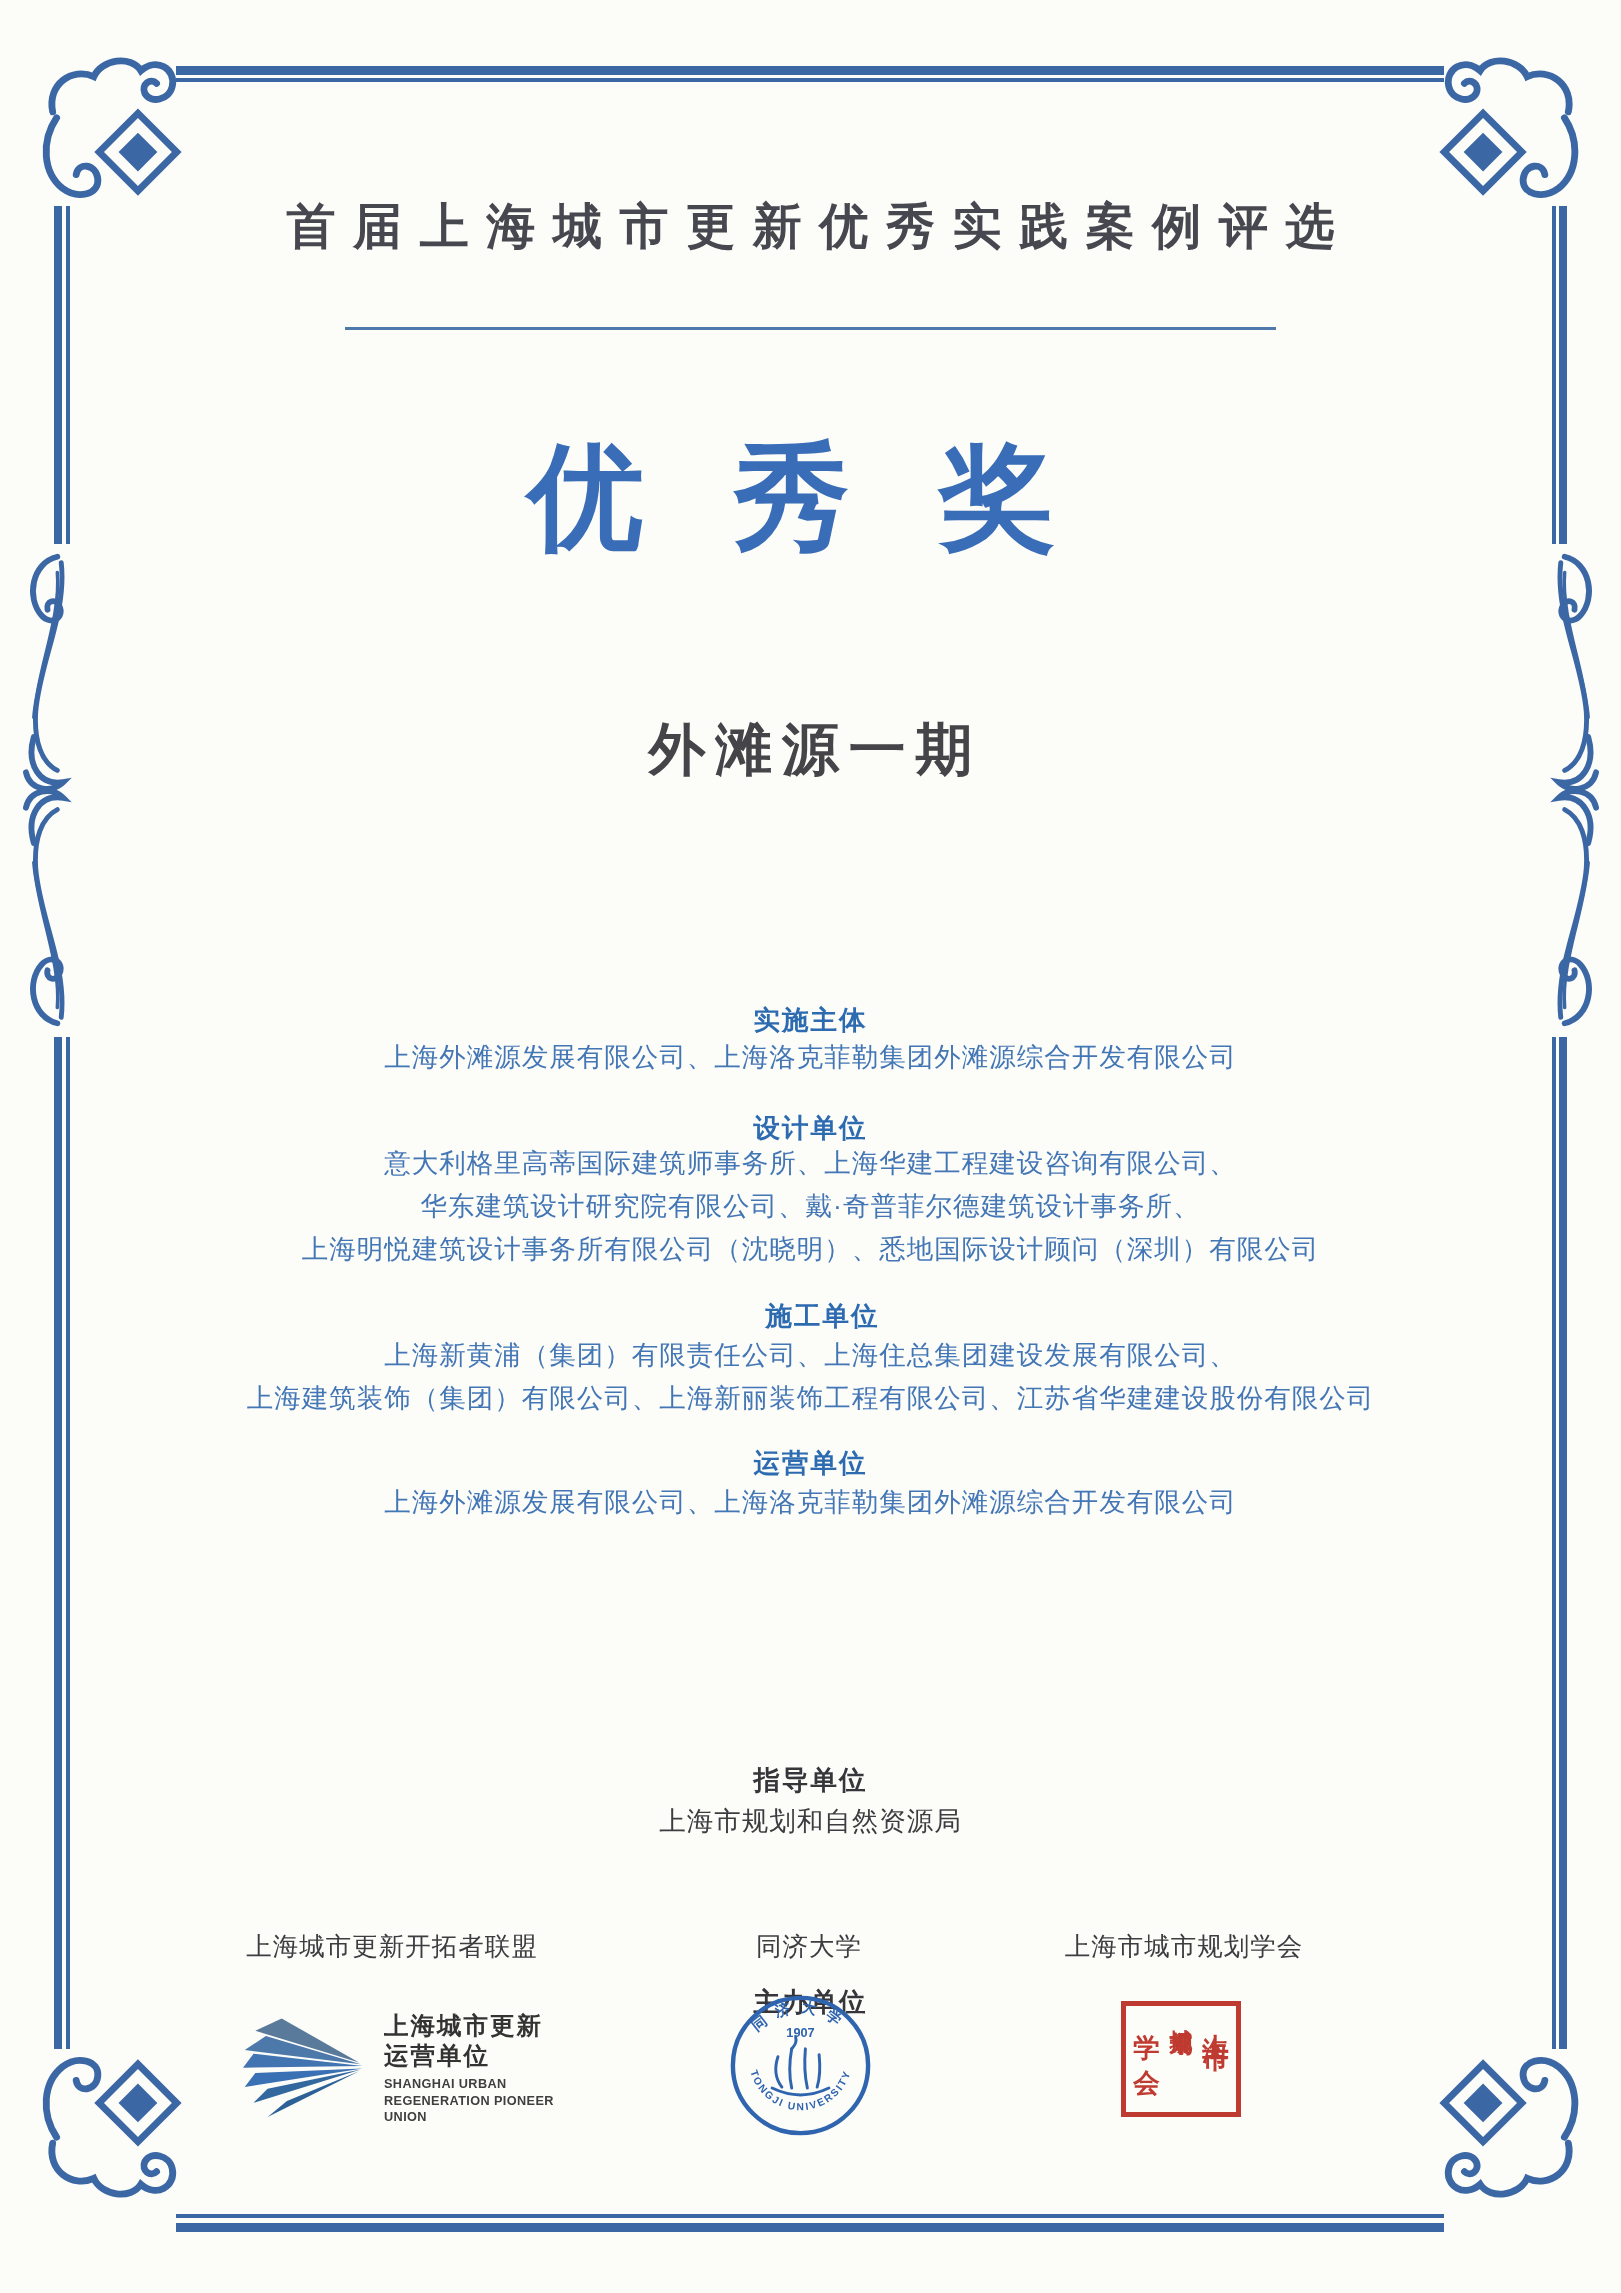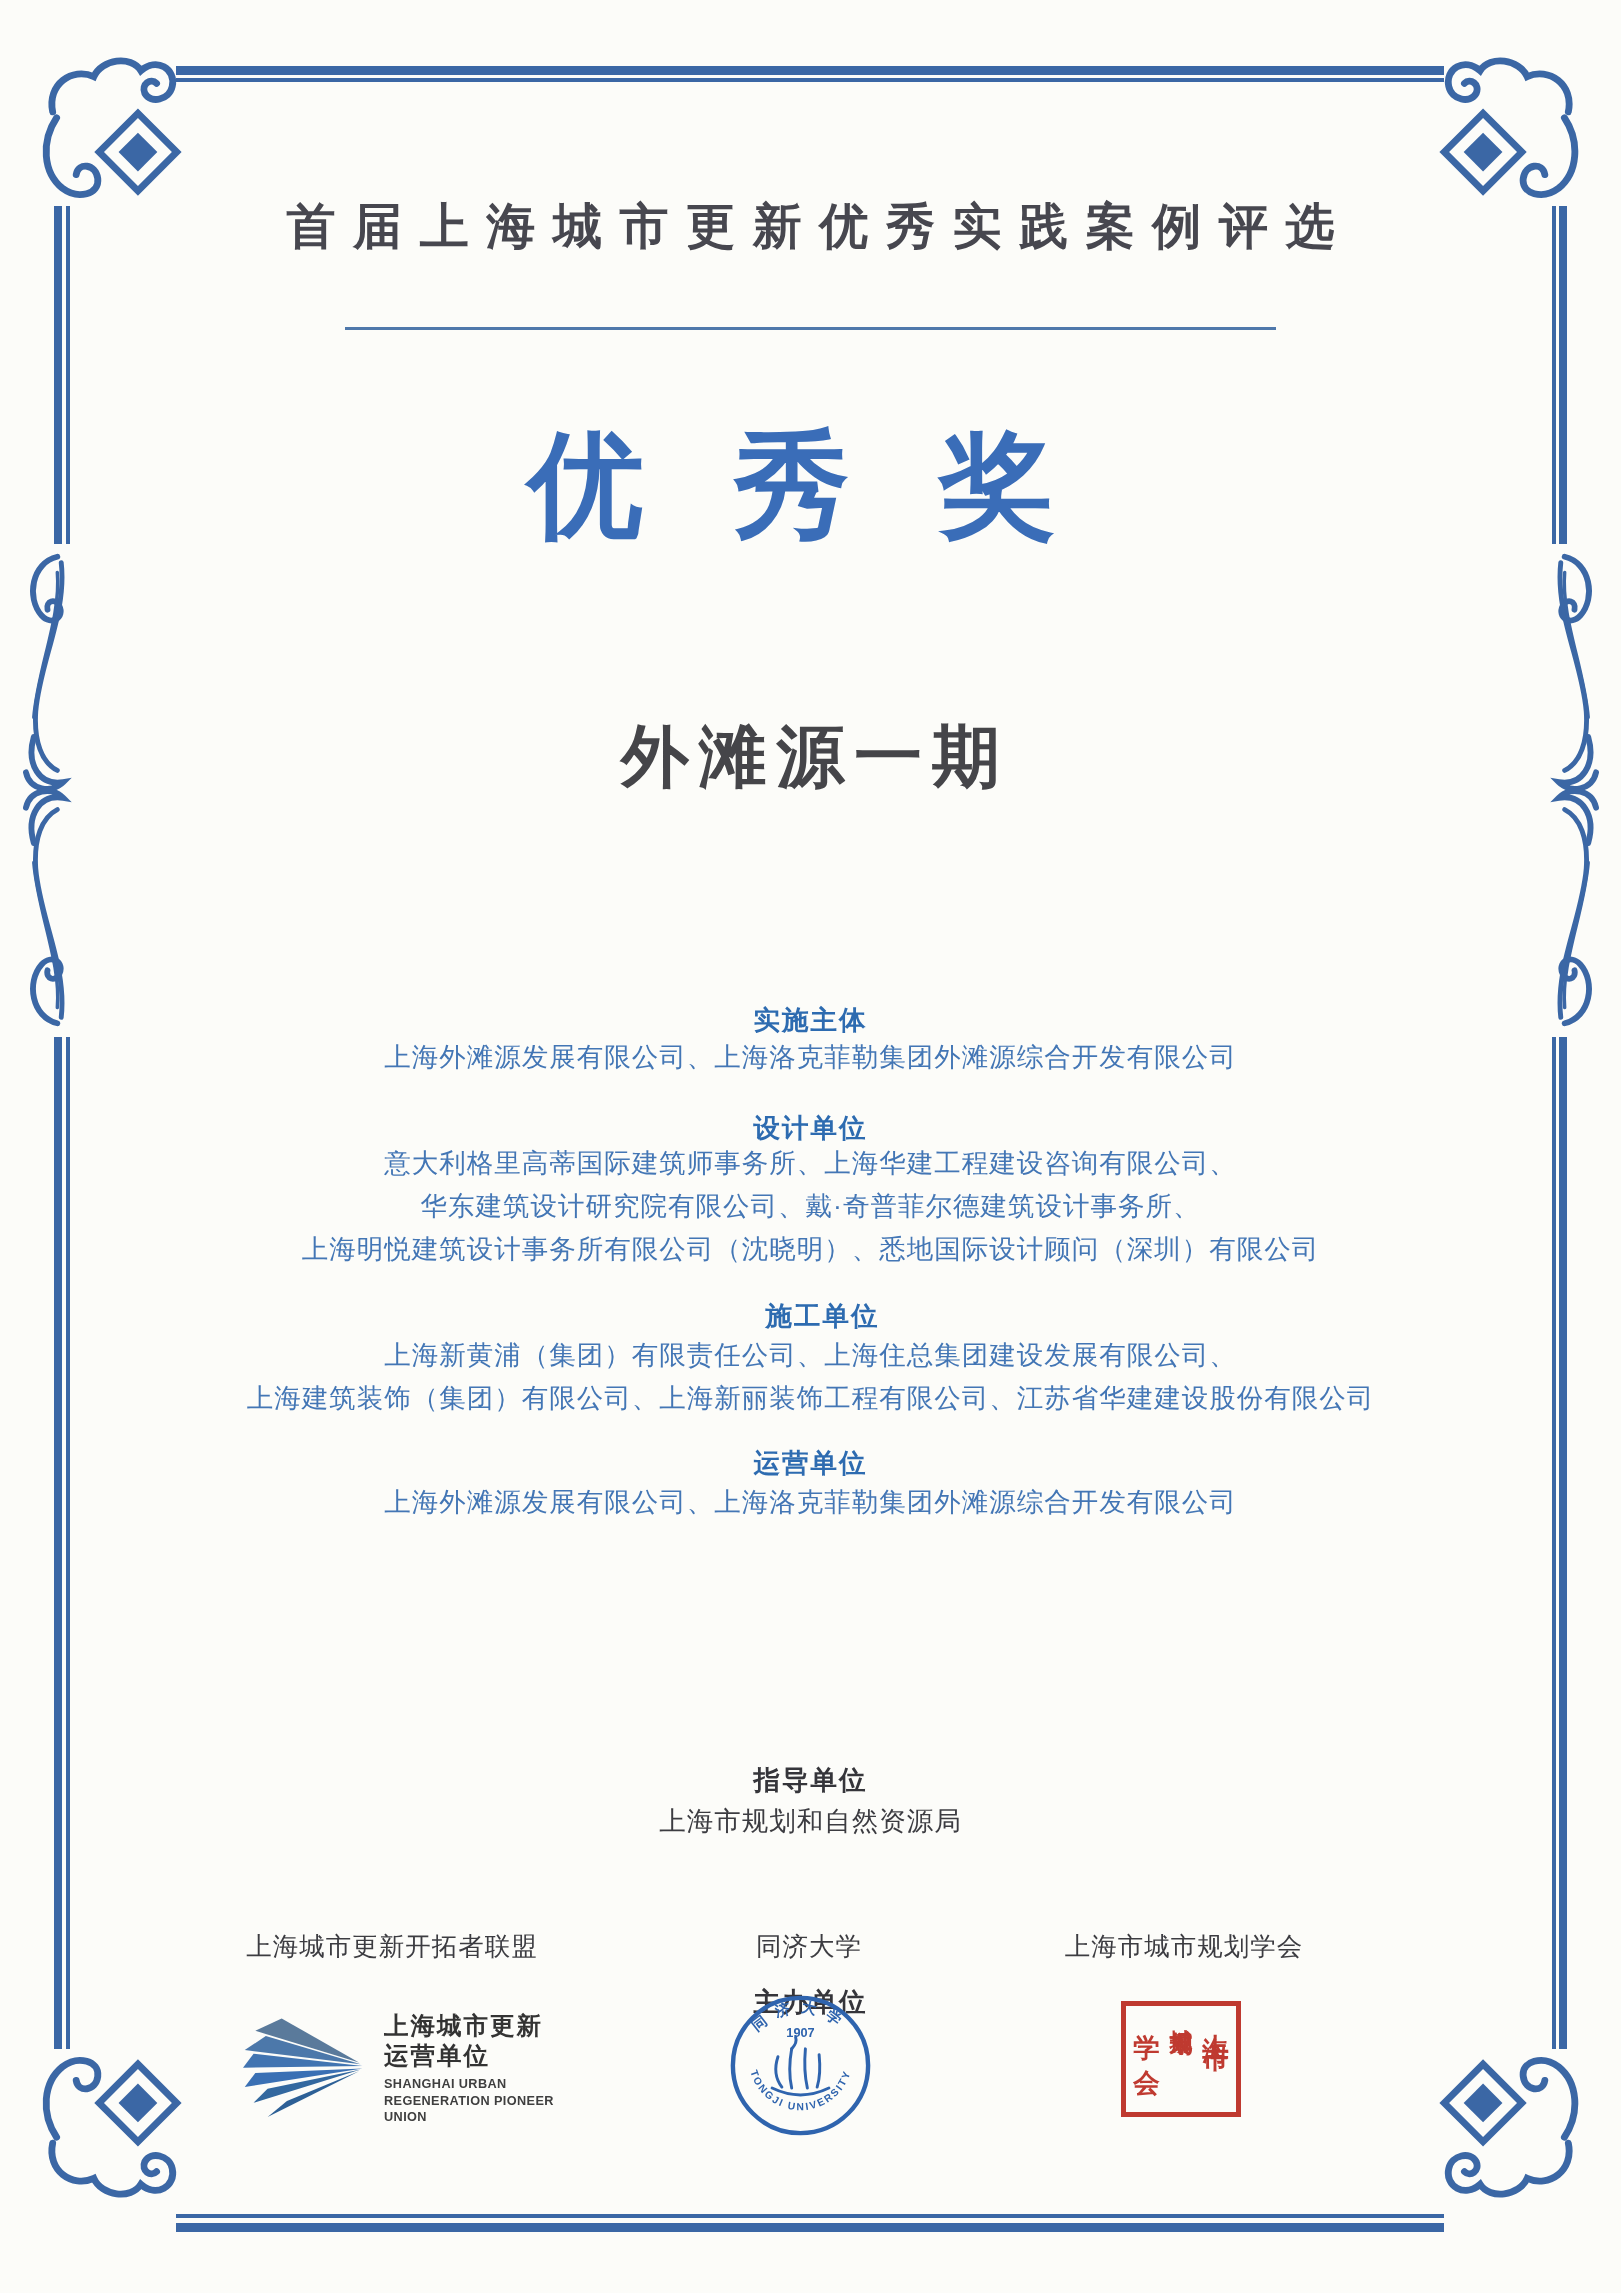--- a/index.html
+++ b/index.html
@@ -32,26 +32,26 @@
   .f-right{left:1545px;top:545px;transform:scaleX(-1);}
   
   .ctext{position:absolute;left:0;width:100%;text-align:center;}
   .title{
     top:194px;font-family:"Liberation Serif","DejaVu Serif",serif;
     font-size:49px;font-weight:700;color:#47474f;
     letter-spacing:17.6px;padding-left:17.6px;box-sizing:border-box;
   }
   .rule{position:absolute;left:345px;top:327px;width:931px;height:2.9px;background:#4f78ab;}
   .award{
-    top:408px;font-family:Liberation Sans, sans-serif;
+    top:420px;font-family:Liberation Sans, sans-serif;
     font-size:116px;font-weight:700;color:#3a6db8;
     letter-spacing:90px;padding-left:52px;box-sizing:border-box;
   }
   .project{
-    top:712px;font-size:68px;font-weight:700;color:#454549;
+    top:712px;font-size:57px;font-weight:700;color:#454549;
     letter-spacing:9.8px;padding-left:9.8px;box-sizing:border-box;
   }
   .sec-h{font-size:26.5px;font-weight:700;color:#2d6bb0;letter-spacing:2px;}
   .sec-l{font-size:26.5px;color:#4376b5;letter-spacing:1px;}
   .dk-h{font-size:26.5px;font-weight:700;color:#35353a;letter-spacing:2px;}
   .dk-l{font-size:26.5px;color:#3c3c41;letter-spacing:1px;}
   .y1022{top:1002px;} .y1058{top:1039px;}
   .y1128{top:1110px;} .y1166{top:1145px;} .y1210{top:1188px;} .y1254{top:1231px;}
   .y1324{top:1298px;padding-left:12px;} .y1362{top:1337px;} .y1406{top:1380px;}
   .y1474{top:1445px;} .y1512{top:1484px;}

